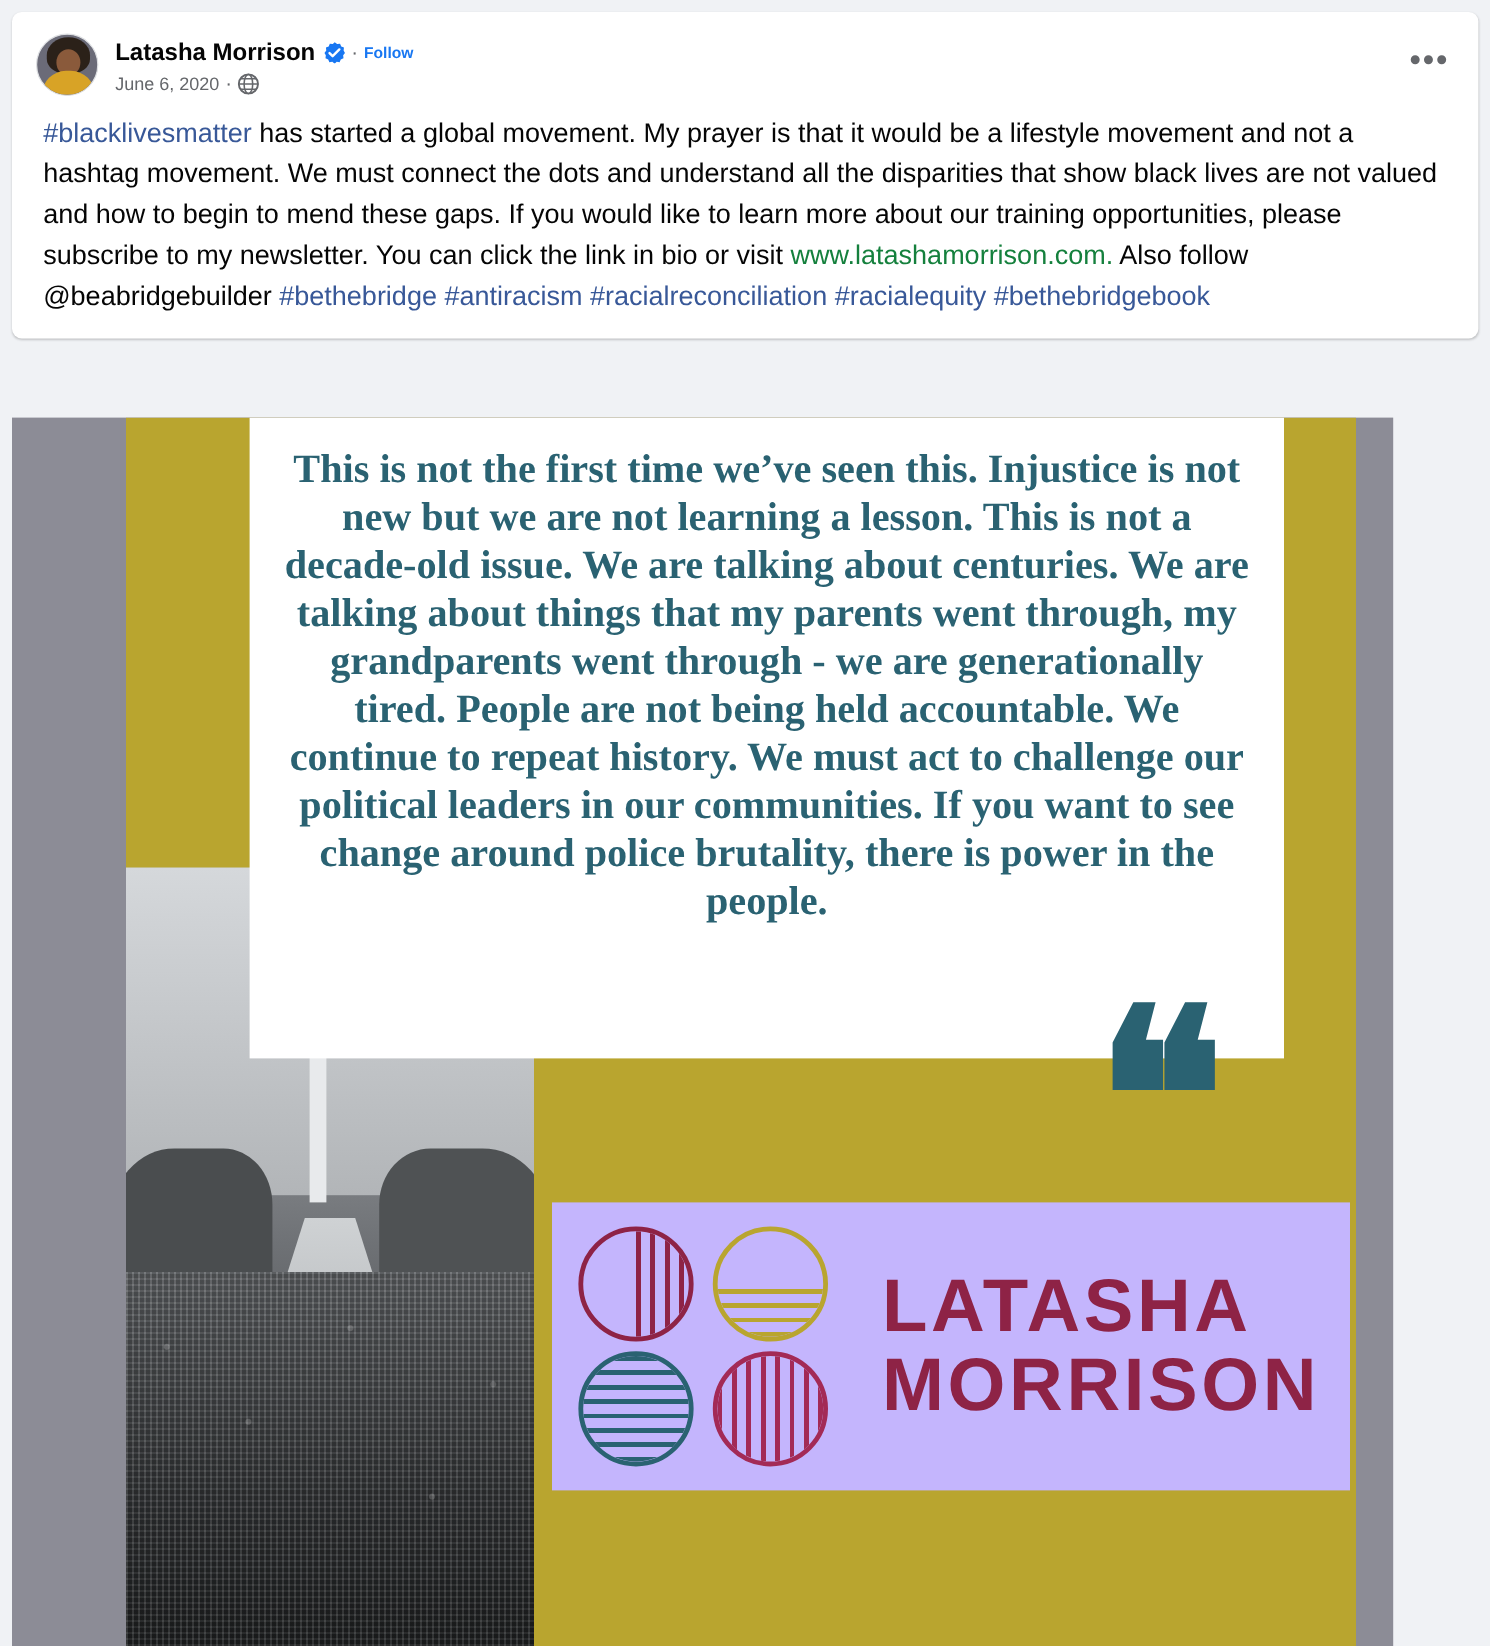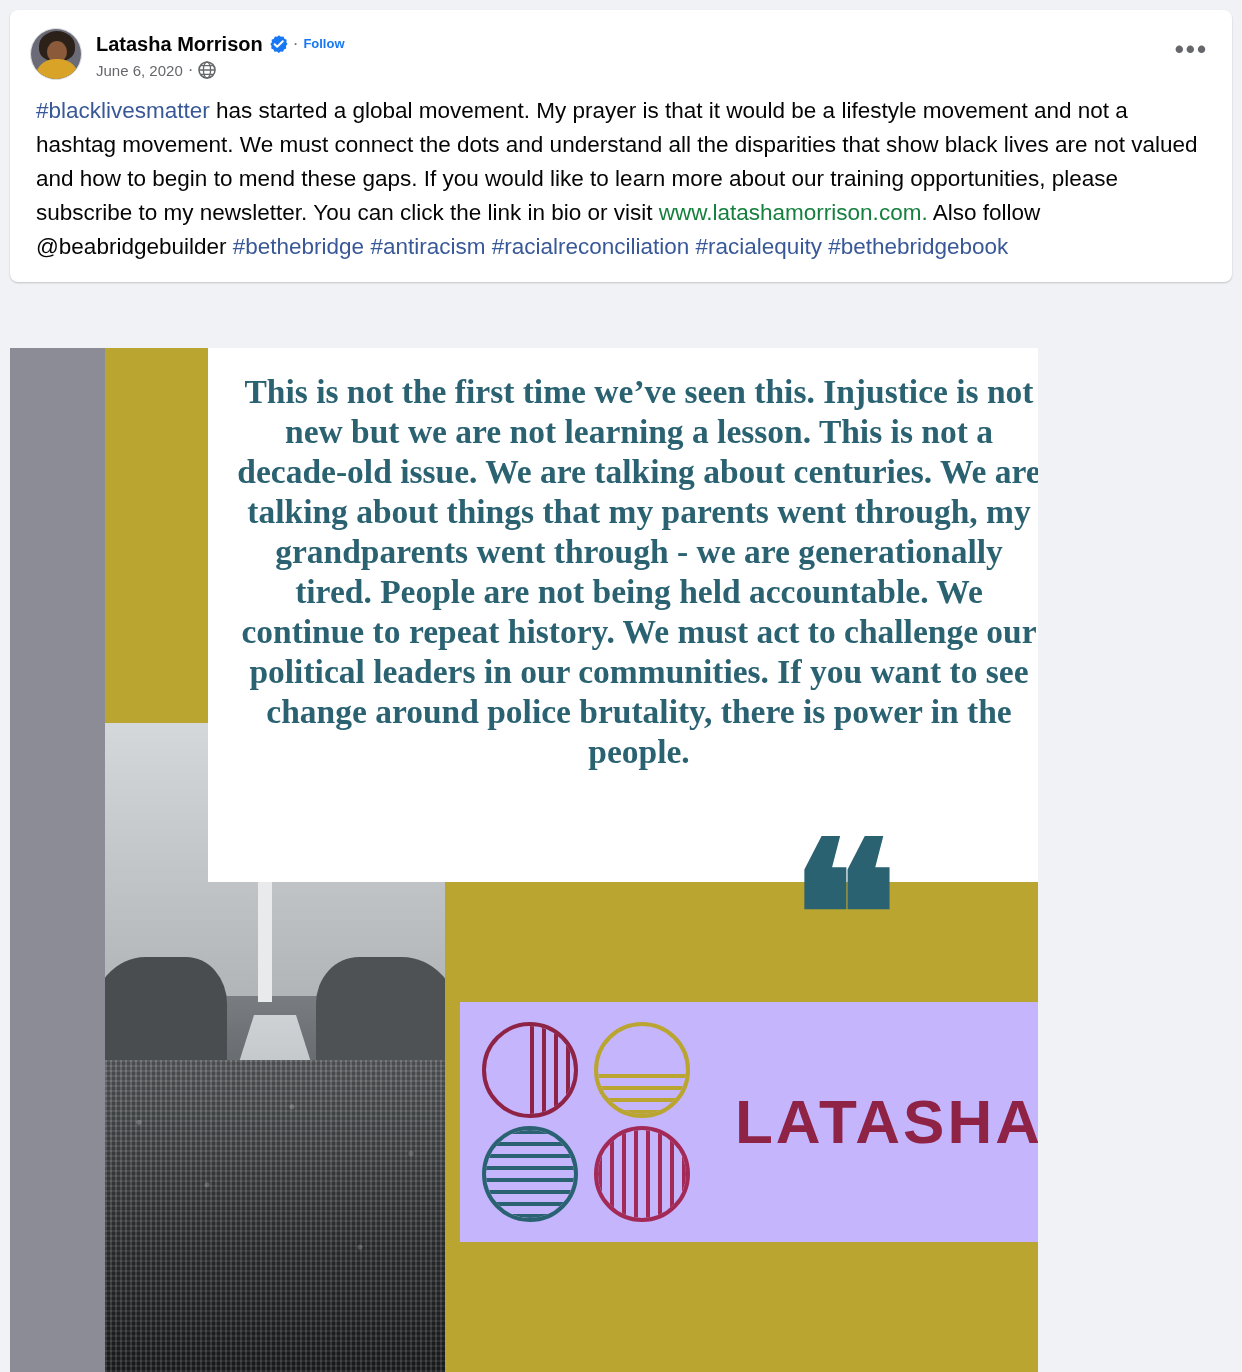--- a/index.html
+++ b/index.html
@@ -134,21 +134,21 @@
     text-decoration: none;
     cursor: pointer;
   }
   .hashtag { color: #385898; text-align: right; }
   .link { color: #15803d; }
   
   .post-image {
     position: absolute;
     left: 10px;
     top: 348px;
-    width: 1028px;
+    width: 1151px;
     height: 1024px;
     background: #8c8c96;
     overflow: hidden;
   }
   .gold-panel {
     position: absolute;
     left: 95px;
     top: 0;
     width: 1025px;
     height: 1024px;
@@ -381,17 +381,18 @@
           </div>
         <div class="mark m3" style="color:#2a6272">
             <span class="hbars-full"></span>
           </div>
         <div class="mark m4" style="color:#a32a56">
             <span class="vbars-full"></span>
           </div>
       </div>
       <div class="logo-name">
         <div>LATASHA</div>
+        <div>MORRISON</div>
       </div>
     </div>
   </div>
 
 </div>
 
 </body></html>

